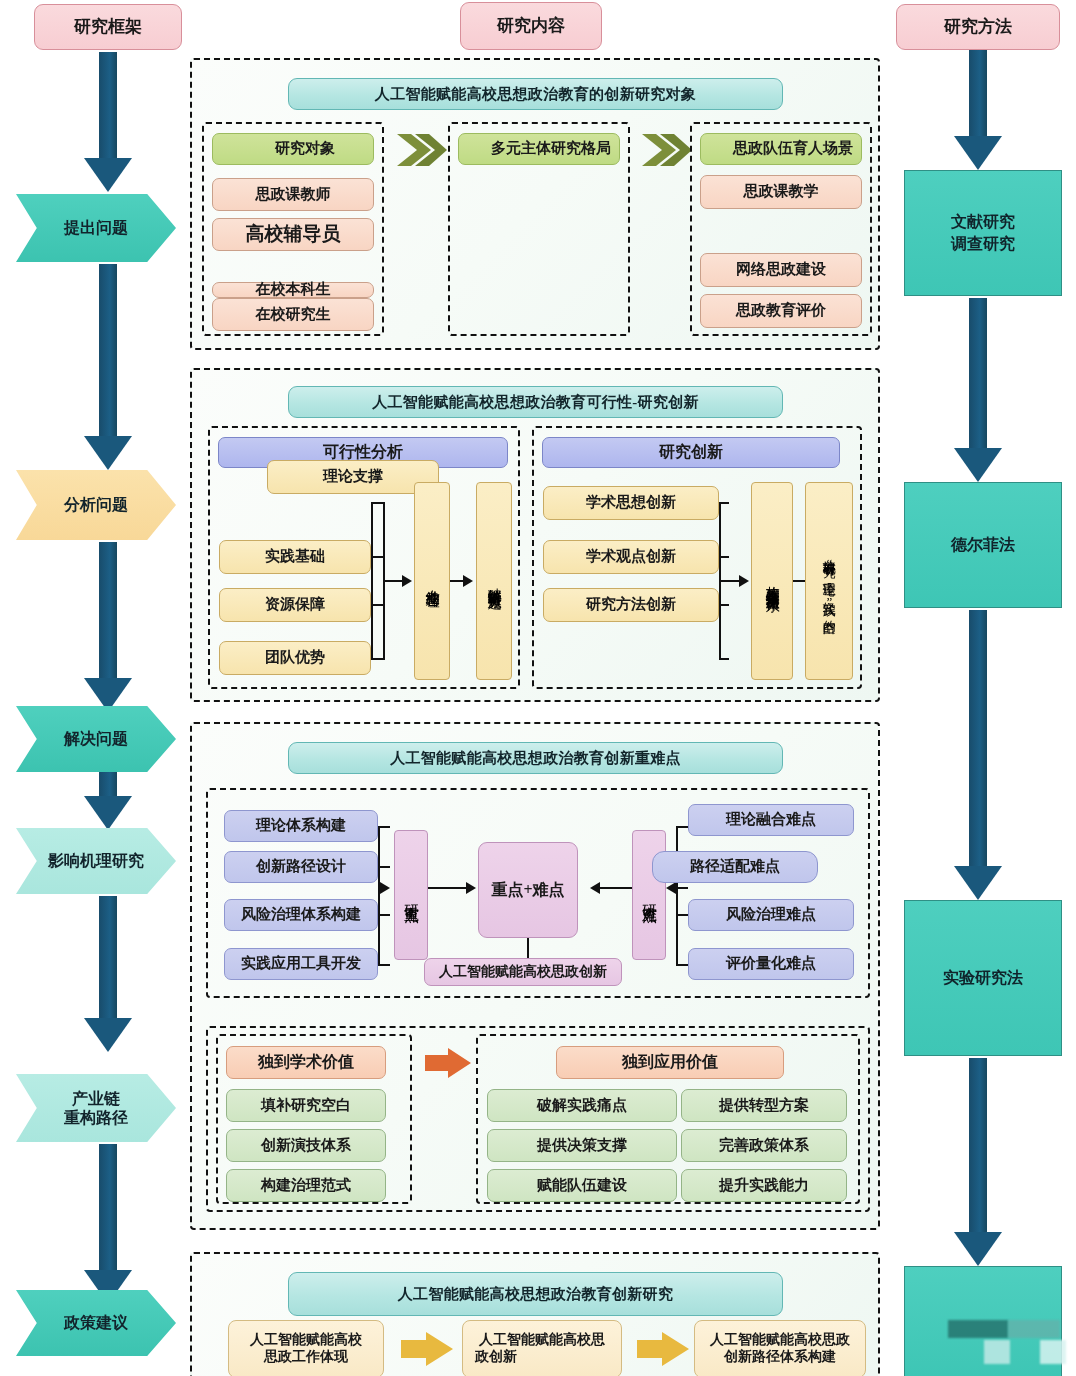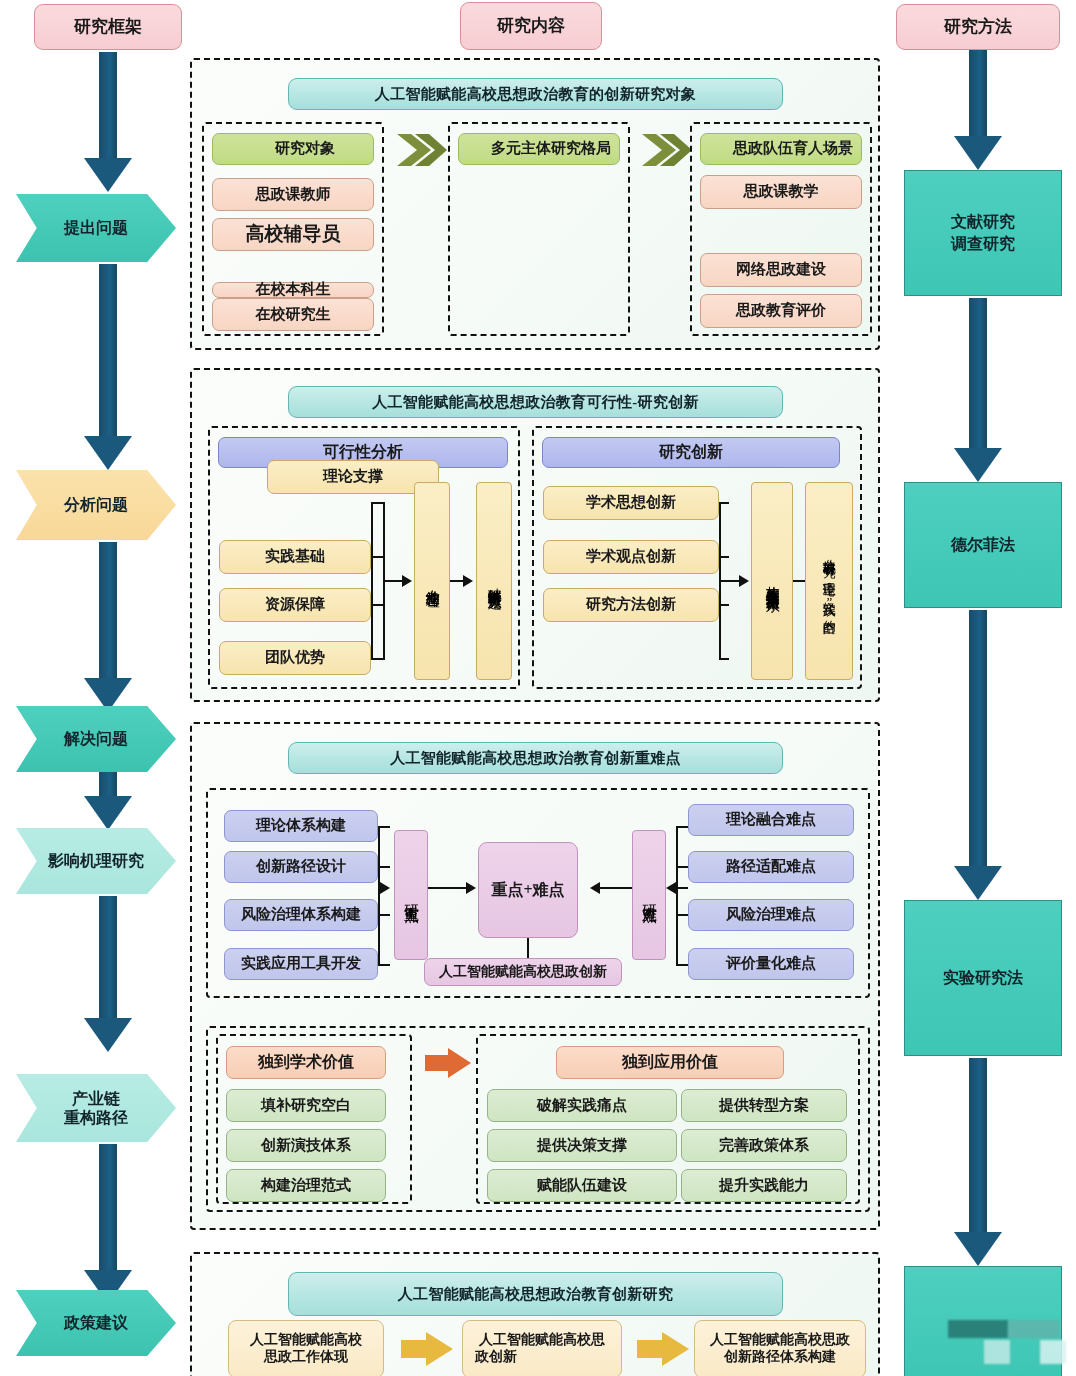--- a/index.html
+++ b/index.html
@@ -355,21 +355,21 @@
 
   <div class="tri-left" style="left:666px;top:882px;"></div>
   <div class="connector" style="left:676px;top:826px;width:2px;height:140px;"></div>
   <div class="connector" style="left:676px;top:826px;width:12px;height:2px;"></div>
   <div class="connector" style="left:676px;top:866px;width:12px;height:2px;"></div>
   <div class="connector" style="left:676px;top:887px;width:12px;height:2px;"></div>
   <div class="connector" style="left:676px;top:914px;width:12px;height:2px;"></div>
   <div class="connector" style="left:676px;top:964px;width:12px;height:2px;"></div>
 
   <div class="chip lav-box" style="left:688px;top:804px;width:166px;height:32px;">理论融合难点</div>
-  <div class="chip lav-box" style="left:688px;top:851px;width:166px;height:32px;">路径适配难点</div>
+  <div class="chip lav-box" style="left:652px;top:851px;width:166px;height:32px;border-radius:12px;">路径适配难点</div>
   <div class="chip lav-box" style="left:688px;top:899px;width:166px;height:32px;">风险治理难点</div>
   <div class="chip lav-box" style="left:688px;top:948px;width:166px;height:32px;">评价量化难点</div>
 
   <div class="dashbox inner" style="left:206px;top:1026px;width:664px;height:186px;"></div>
 
   <div class="dashbox thin" style="left:216px;top:1034px;width:196px;height:170px;background:transparent;"></div>
   <div class="chip salmon-box" style="left:226px;top:1046px;width:160px;height:33px;">独到学术价值</div>
   <div class="chip mint-box" style="left:226px;top:1089px;width:160px;height:33px;">填补研究空白</div>
   <div class="chip mint-box" style="left:226px;top:1129px;width:160px;height:33px;">创新演技体系</div>
   <div class="chip mint-box" style="left:226px;top:1169px;width:160px;height:33px;">构建治理范式</div>

